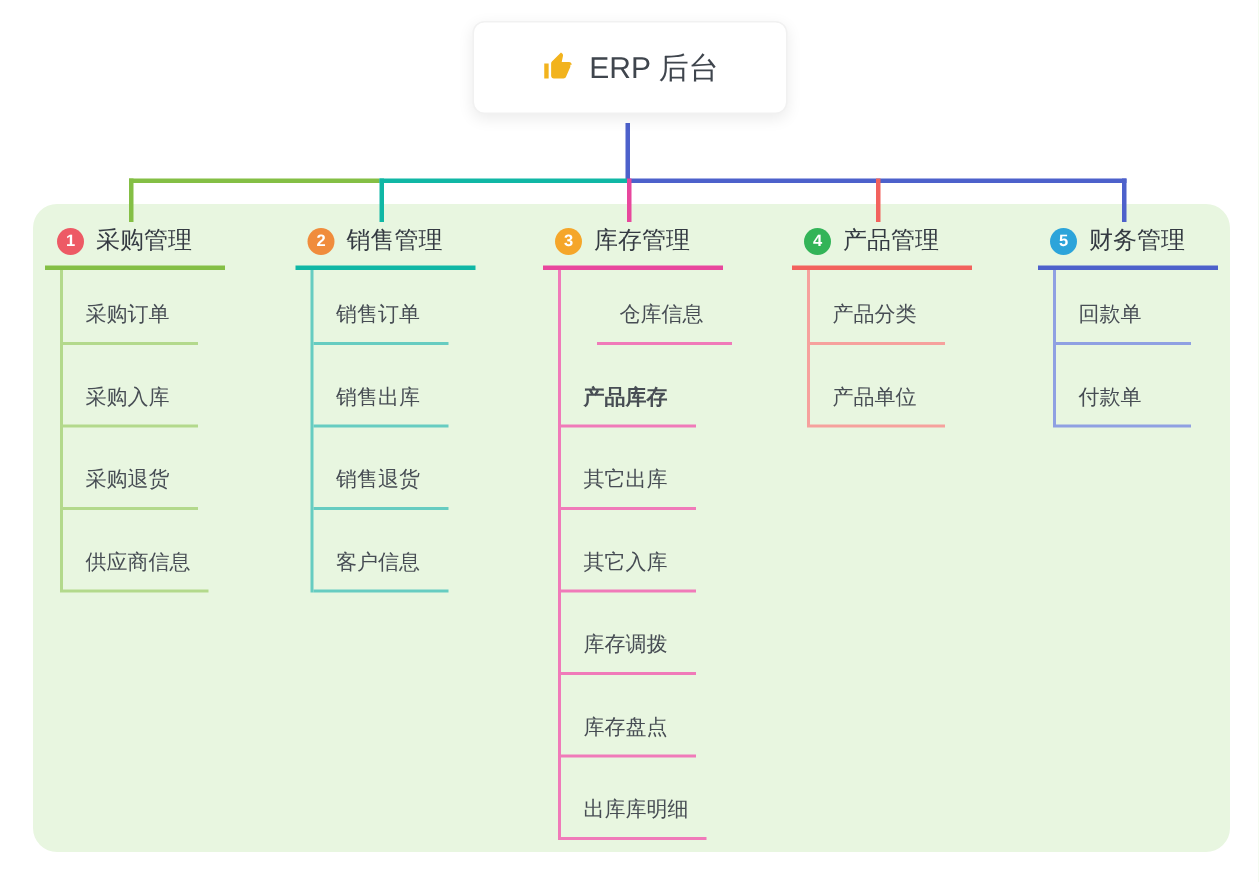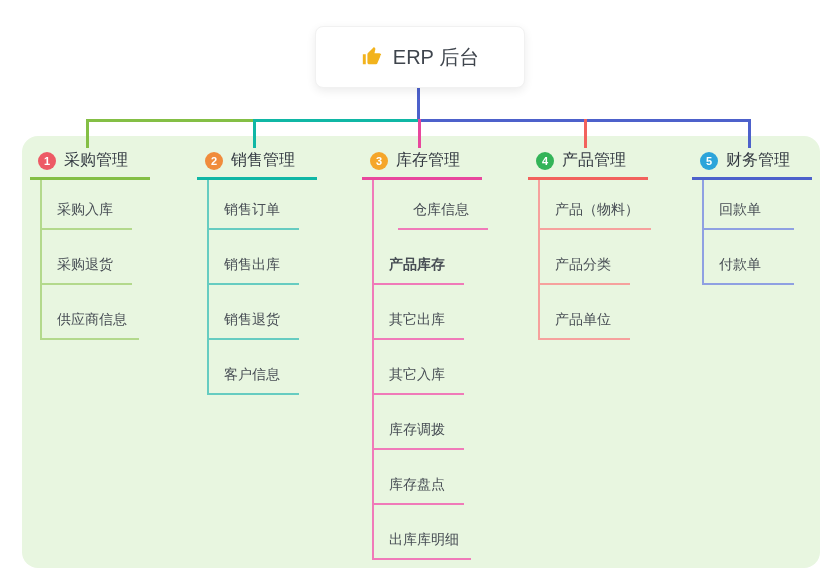--- a/index.html
+++ b/index.html
@@ -7,21 +7,21 @@
     width:839px;height:588px;position:relative;overflow:hidden;
     background:#ffffff;
     font-family:"Liberation Sans","DejaVu Sans",sans-serif;
     -webkit-font-smoothing:antialiased;
   }
   .canvas{
     position:absolute;left:22px;top:136px;width:798px;height:432px;
     border-radius:16px;
   }
   .root-node{
-    position:absolute;left:315px;top:26px;width:208px;height:60px;
+    position:absolute;left:315px;top:14px;width:208px;height:60px;
     background:#ffffff;border:1px solid #f1f1f1;border-radius:8px;
     box-shadow:0 3px 10px rgba(0,0,0,0.08);
     display:flex;align-items:center;justify-content:center;gap:10px;
     font-size:20px;color:#3f454d;z-index:3;
   }
   .root-node .ticon{display:flex;align-items:center;}
   .line{position:absolute;z-index:1;}
   .branch{position:absolute;top:148px;z-index:2;}
   .branch-head{
     width:120px;box-sizing:border-box;
@@ -75,20 +75,21 @@
     <div class="line" style="left: 584px; top: 119px; width: 3px; height: 29px; background: rgb(242, 98, 93);"></div>
     <div class="line" style="left: 748px; top: 119px; width: 3px; height: 29px; background: rgb(77, 97, 203);"></div>
   </div>
 <div id="branches">
     <div class="branch" style="left: 30px;">
       <div class="branch-head" style="border-bottom-color: rgb(132, 191, 69);">
         <span class="badge" style="background: rgb(237, 90, 101);">1</span>
         <span>采购管理</span>
       </div>
       <div class="subs" style="border-left-color: rgb(179, 217, 140);">
+        <div class="sub" style="border-bottom-color: rgb(179, 217, 140);">采购订单</div>
         <div class="sub" style="border-bottom-color: rgb(179, 217, 140); text-align: right;">采购入库</div>
         <div class="sub" style="border-bottom-color: rgb(179, 217, 140);">采购退货</div>
         <div class="sub" style="border-bottom-color: rgb(179, 217, 140);">供应商信息</div>
       </div>
     </div>
     <div class="branch" style="left: 197px;">
       <div class="branch-head" style="border-bottom-color: rgb(16, 183, 165);">
         <span class="badge" style="background: rgb(240, 140, 60);">2</span>
         <span>销售管理</span>
       </div>
@@ -113,21 +114,20 @@
         <div class="sub" style="border-bottom-color: rgb(240, 122, 185);">库存盘点</div>
         <div class="sub" style="border-bottom-color: rgb(240, 122, 185);">出库库明细</div>
       </div>
     </div>
     <div class="branch" style="left: 528px;">
       <div class="branch-head" style="border-bottom-color: rgb(242, 98, 93);">
         <span class="badge" style="background: rgb(51, 180, 88);">4</span>
         <span>产品管理</span>
       </div>
       <div class="subs" style="border-left-color: rgb(246, 161, 157);">
-        <div class="sub" style="border-bottom-color: rgb(246, 161, 157);">产品（物料）</div>
         <div class="sub" style="border-bottom-color: rgb(246, 161, 157);">产品分类</div>
         <div class="sub" style="border-bottom-color: rgb(246, 161, 157);">产品单位</div>
       </div>
     </div>
     <div class="branch" style="left: 692px;">
       <div class="branch-head" style="border-bottom-color: rgb(77, 97, 203);">
         <span class="badge" style="background: rgb(44, 164, 218);">5</span>
         <span>财务管理</span>
       </div>
       <div class="subs" style="border-left-color: rgb(143, 160, 226);">

